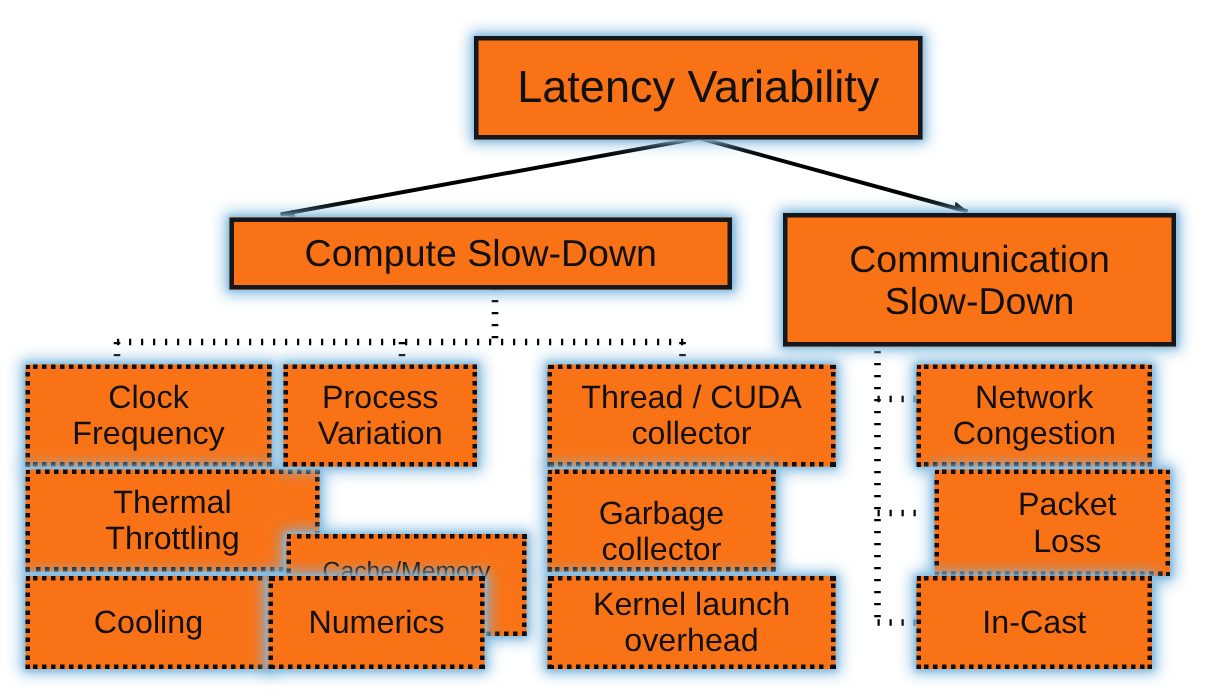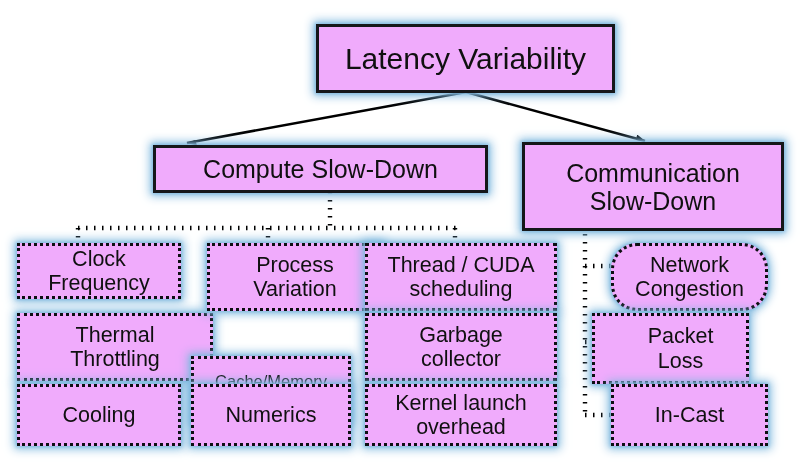--- a/index.html
+++ b/index.html
@@ -27,21 +27,21 @@
     top: 0;
     width: 812px;
     height: 466px;
     z-index: 1;
   }
 
   
   .node {
     position: absolute;
     box-sizing: border-box;
-    background: #f0abfc;
+    background: #f97316;
     display: flex;
     align-items: center;
     justify-content: center;
     text-align: center;
     color: #101010;
     z-index: 3;
     box-shadow: 0 0 9px 3px rgba(125,183,222,0.95),
                 0 0 3px 1px rgba(150,198,230,0.9);
   }
 
@@ -106,62 +106,62 @@
 
   <div class="node solid" style="left:153px; top:145px; width:335px; height:48px;">
     <span class="label t-level2">Compute Slow-Down</span>
   </div>
 
   <div class="node solid" style="left:522px; top:142px; width:262px; height:89px;">
     <span class="label t-level2">Communication
 Slow-Down</span>
   </div>
 
-  <div class="node dotted" style="left:17px; top:243px; width:164px; height:56px;">
+  <div class="node dotted" style="left:17px; top:243px; width:164px; height:68px;">
     <span class="label t-leaf">Clock
 Frequency</span>
   </div>
   <div class="node dotted" style="left:17px; top:313px; width:196px; height:68px;">
     <span class="label t-leaf">Thermal
 Throttling</span>
   </div>
   <div class="node dotted" style="left:17px; top:384px; width:164px; height:62px;">
     <span class="label t-leaf">Cooling</span>
   </div>
 
-  <div class="node dotted" style="left:207px; top:243px; width:176px; height:68px;">
+  <div class="node dotted" style="left:189px; top:243px; width:129px; height:68px;">
     <span class="label t-leaf">Process
 Variation</span>
   </div>
   <div class="node dotted" style="left:191px; top:313px; width:160px; height:68px;margin-top:43px;">
     <span class="label t-leaf-sm">Cache/Memory
 Accesses</span>
   </div>
-  <div class="node dotted" style="left:191px; top:384px; width:160px; height:62px;">
+  <div class="node dotted" style="left:179px; top:384px; width:144px; height:62px;">
     <span class="label t-leaf">Numerics</span>
   </div>
 
   <div class="node dotted" style="left:365px; top:243px; width:192px; height:68px;">
     <span class="label t-leaf">Thread / CUDA
-scheduling</span>
+collector</span>
   </div>
-  <div class="node dotted" style="left:365px; top:313px; width:192px; height:68px;">
+  <div class="node dotted" style="left:365px; top:313px; width:152px; height:68px;align-items:flex-end;">
     <span class="label t-leaf">Garbage
 collector</span>
   </div>
   <div class="node dotted" style="left:365px; top:384px; width:192px; height:62px;align-items:center;">
     <span class="label t-leaf">Kernel launch
 overhead</span>
   </div>
 
-  <div class="node dotted" style="left:611px; top:243px; width:157px; height:68px;border-radius:26px;">
+  <div class="node dotted" style="left:611px; top:243px; width:157px; height:68px;">
     <span class="label t-leaf">Network
 Congestion</span>
   </div>
-  <div class="node dotted" style="left:592px; top:313px; width:157px; height:71px;padding-left:20px;">
+  <div class="node dotted" style="left:623px; top:313px; width:157px; height:71px;padding-left:20px;">
     <span class="label t-leaf">Packet
 Loss</span>
   </div>
   <div class="node dotted" style="left:611px; top:384px; width:157px; height:62px;">
     <span class="label t-leaf">In-Cast</span>
   </div>
 
 </div>
 
 </body></html>

